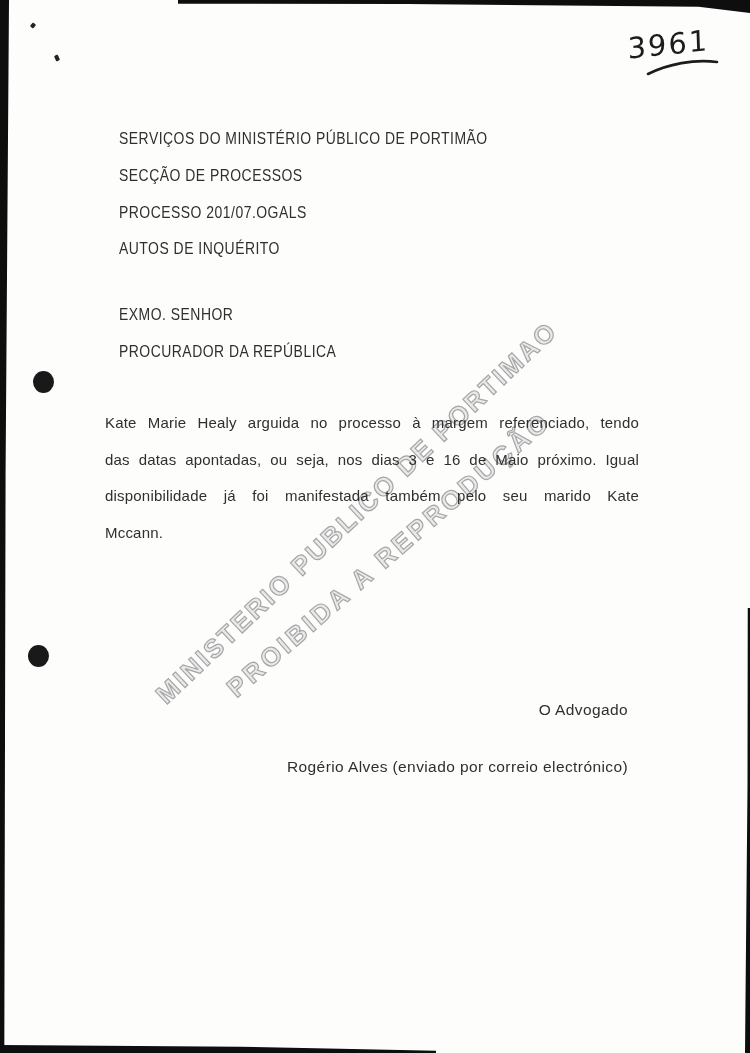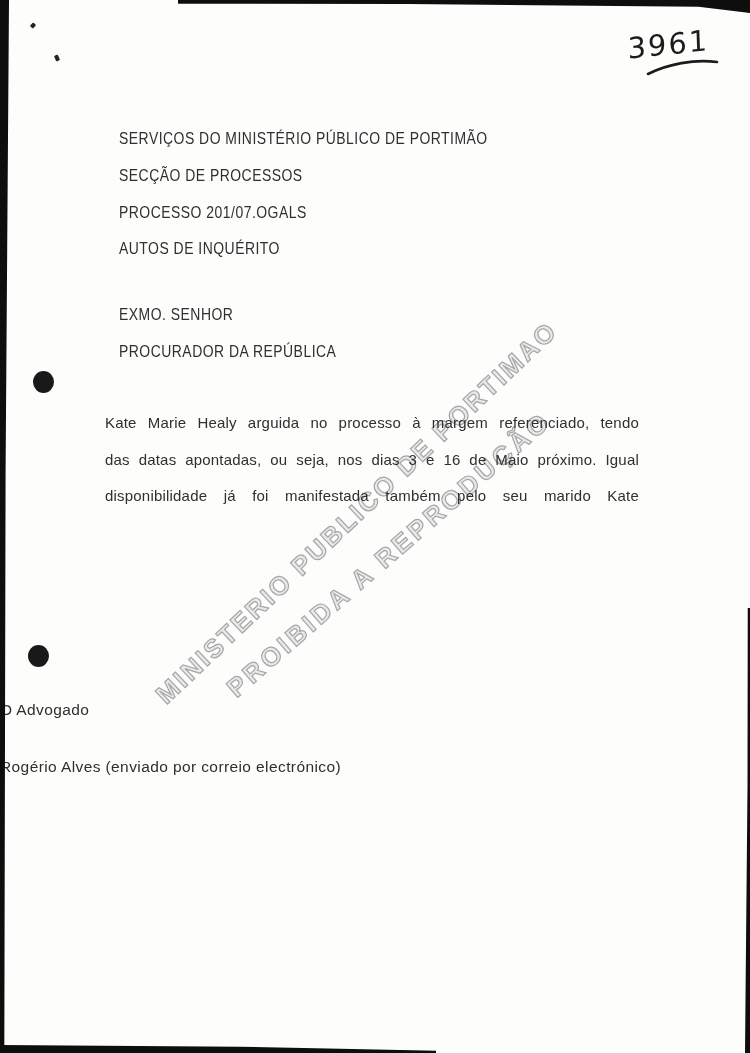--- a/index.html
+++ b/index.html
@@ -36,21 +36,21 @@
   }
   .body-block{
     position:absolute;left:105px;top:405px;width:534px;
     font-size:15px;line-height:36.5px;letter-spacing:0.2px;
     z-index:2;
   }
   .jline{text-align:justify;text-align-last:justify;}
   .jline-last{text-align:left;}
   .sig{
     position:absolute;left:0;width:628px;
-    text-align:left;font-size:15.5px;letter-spacing:0.4px;
+    text-align:right;font-size:15.5px;letter-spacing:0.4px;
     z-index:2;
   }
   .sig-title{top:701px;}
   .sig-name{top:738px;margin-top:20px;}
   
   .folio{position:absolute;left:618px;top:12px;z-index:3;}
   .folio text{
     font-family:"DejaVu Sans", sans-serif;
     font-size:29px;
     fill:#1c1c1c;
@@ -86,20 +86,21 @@
   <div class="hline" style="top:203px">PROCESSO 201/07.OGALS</div>
   <div class="hline" style="top:239px">AUTOS DE INQUÉRITO</div>
 
   <div class="hline" style="top:305px">EXMO. SENHOR</div>
   <div class="hline" style="top:342px">PROCURADOR DA REPÚBLICA</div>
 
   <div class="body-block">
     <div class="jline">Kate Marie Healy arguida no processo à margem referenciado, tendo</div>
     <div class="jline">das datas apontadas, ou seja, nos dias 3 e 16 de Maio próximo. Igual</div>
     <div class="jline">disponibilidade já foi manifestada também pelo seu marido Kate</div>
+    <div class="jline-last">Mccann.</div>
   </div>
 
   <div class="sig sig-title">O Advogado</div>
   <div class="sig sig-name">Rogério Alves (enviado por correio electrónico)</div>
 
   <svg class="folio" width="110" height="72" viewBox="0 0 110 72">
     <text x="12" y="42" transform="rotate(-6 55 35) skewX(-4)">3961</text>
     <path d="M30,62 C50,52 76,47 99,50" fill="none" stroke="#1c1c1c" stroke-width="2.6" stroke-linecap="round"></path>
   </svg>
 

